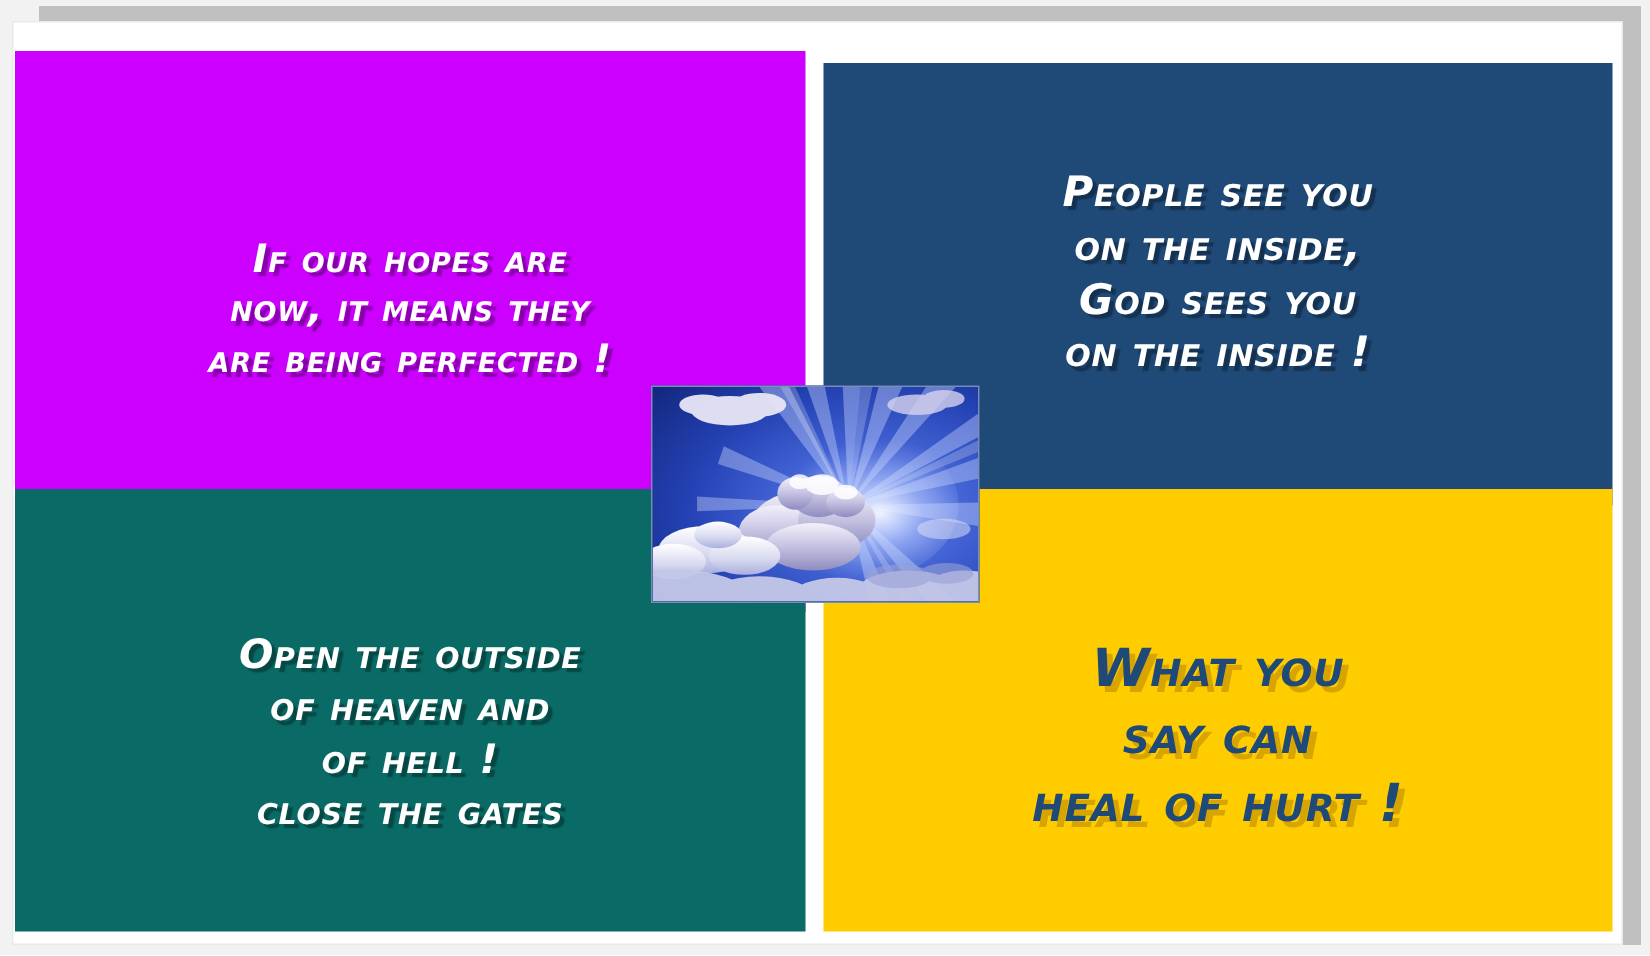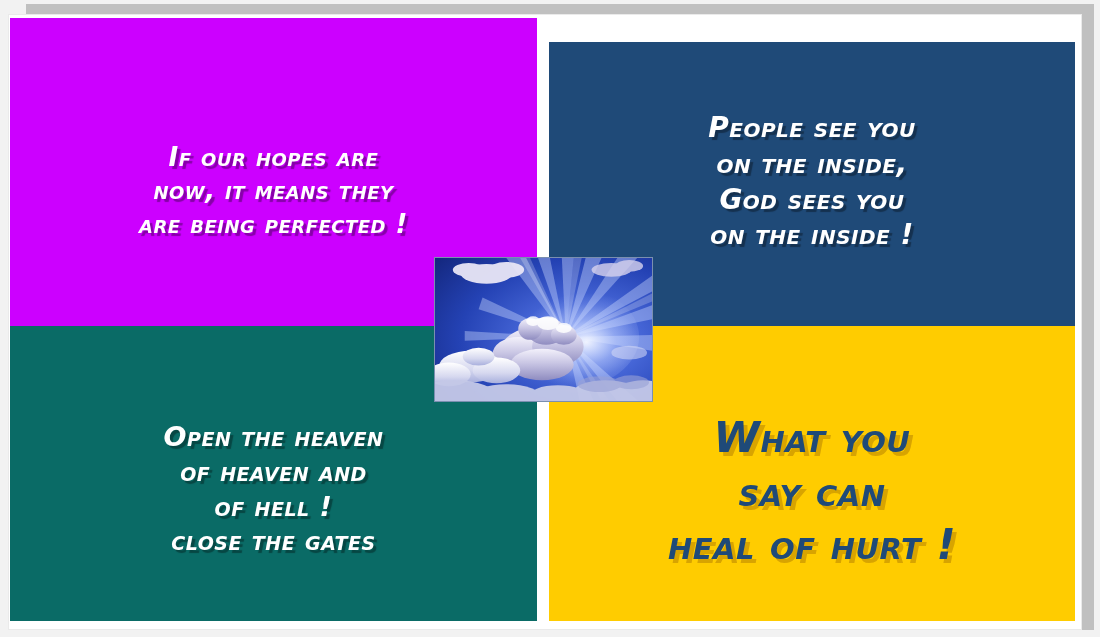--- a/index.html
+++ b/index.html
@@ -43,21 +43,21 @@
 
   
   .panel {
     position: absolute;
     display: flex;
     align-items: center;
     justify-content: center;
     box-sizing: border-box;
     overflow: hidden;
   }
-  #panel-hopes     { left: 10px;  top: 18px;  width: 527px; height: 374px; }
+  #panel-hopes     { left: 10px;  top: 34px;  width: 527px; height: 374px; }
   #panel-people    { left: 549px; top: 22px;  width: 526px; height: 295px; }
   #panel-windows   { left: 10px;  top: 326px; width: 527px; height: 295px; }
   #panel-words     { left: 549px; top: 326px; width: 526px; height: 295px; }
 
   
   .quote {
     margin: 0;
     text-align: center;
     font-family: "DejaVu Sans", sans-serif;
     font-weight: bold;
@@ -78,21 +78,21 @@
   .quote.dark {
     color: #1f4a78;
     font-size: 34px;
     text-shadow: 4px 4px 0px #d8a400;
   }
 
   
   #panel-hopes .quote   { font-size: 26px; transform: translateY(-14px); }
   #panel-people .quote  { font-size: 28px; transform: translateY(-8px); }
   #panel-windows .quote { font-size: 27px; transform: translateY(16px); }
-  #panel-words .quote   { font-size: 42px; transform: translateY(18px); }
+  #panel-words .quote   { font-size: 35px; transform: translateY(18px); }
 
   
   #sky-photo {
     position: absolute;
     left: 434px;
     top: 257px;
     width: 219px;
     height: 145px;
     border: 1px solid #7a8fb0;
     box-sizing: border-box;
@@ -121,21 +121,21 @@
     <p class="quote light">
       <span class="line">People see you</span>
       <span class="line">on the inside,</span>
       <span class="line">God sees you</span>
       <span class="line">on the inside !</span>
     </p>
   </div>
 
   <div class="panel" id="panel-windows" style="background: rgb(10, 107, 102);">
     <p class="quote light">
-      <span class="line">Open the heaven</span>
+      <span class="line">Open the outside</span>
       <span class="line">of heaven and</span>
       <span class="line">of hell !</span>
       <span class="line">close the gates</span>
     </p>
   </div>
 
   <div class="panel" id="panel-words" style="background: rgb(255, 204, 0);">
     <p class="quote dark">
       <span class="line">What you</span>
       <span class="line">say can</span>

